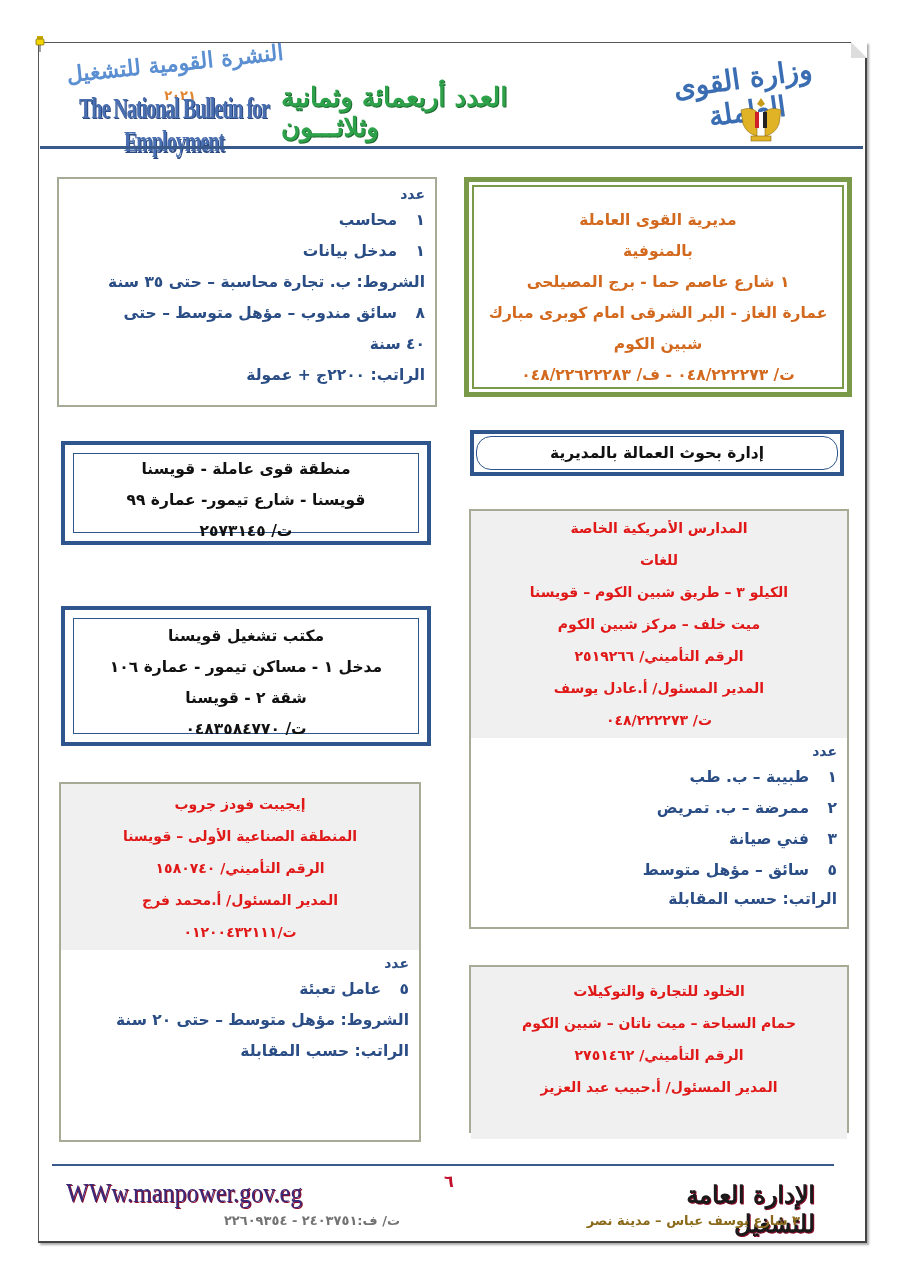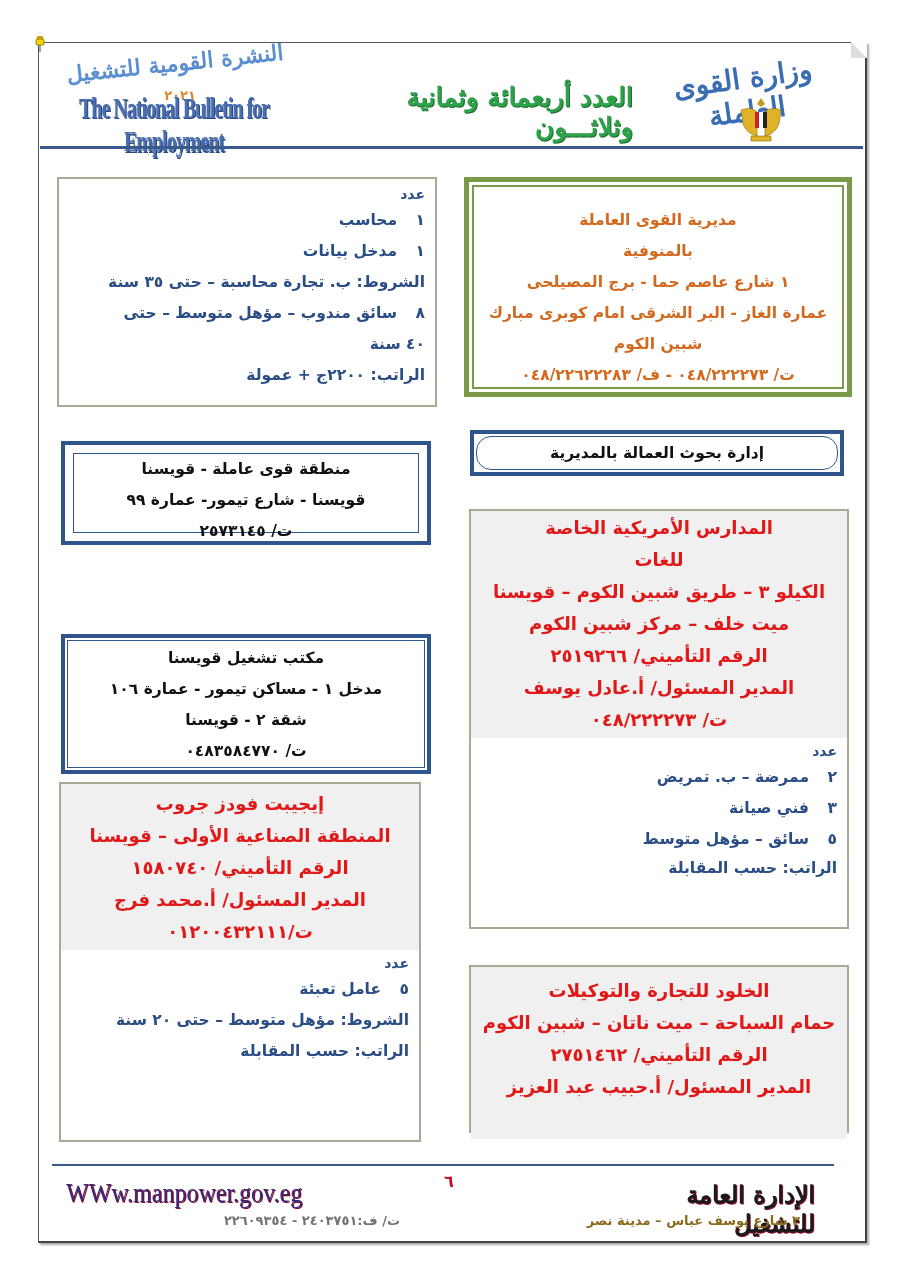--- a/index.html
+++ b/index.html
@@ -19,21 +19,21 @@
   .pin { position: absolute; left: 34px; top: 36px; width: 12px; height: 16px; }
   .header-line { position: absolute; left: 40px; top: 146px; width: 823px; height: 3px; background: #3a5a8c; }
 
   .hdr-right-title {
     position: absolute; left: 650px; top: 62px; width: 190px; text-align: center;
     color: #3b6db3; font-size: 28px; font-weight: bold; transform: rotate(-8deg);
     font-family: "DejaVu Serif", serif; direction: rtl;
   }
   .eagle { position: absolute; left: 737px; top: 96px; width: 48px; height: 48px; }
   .hdr-mid-title {
-    position: absolute; left: 303px; top: 82px; width: 330px; text-align: right;
+    position: absolute; left: 281px; top: 82px; width: 330px; text-align: left;
     color: #2ea24a; font-size: 26px; font-weight: bold; direction: rtl;
     text-shadow: 1px 1px 0 #1f6b31; font-family: "DejaVu Serif", serif;
   }
   .hdr-left-ar {
     position: absolute; left: 60px; top: 50px; width: 230px; text-align: center; direction: rtl;
     color: #5b8fd1; font-size: 22px; font-weight: bold; transform: rotate(-6deg);
     font-family: "DejaVu Serif", serif;
   }
   .hdr-year {
     position: absolute; left: 120px; top: 88px; width: 120px; text-align: center;
@@ -62,27 +62,27 @@
   
   .b3 { left: 61px; top: 441px; width: 370px; height: 104px; border: 4px solid #2f568c; padding: 8px; }
   .b3 .inner, .b4 .inner, .b5 .inner { border: 1px solid #2f568c; width: 100%; height: 100%; box-sizing: border-box; text-align: center; }
   .black { color: #111; font-weight: bold; font-size: 15.5px; line-height: 31px; }
 
   
   .b4 { left: 470px; top: 430px; width: 374px; height: 46px; border: 4px solid #2f568c; padding: 2px; }
   .b4 .inner { line-height: 32px; border-radius: 15px; }
 
   
-  .b5 { left: 61px; top: 606px; width: 370px; height: 140px; border: 4px solid #2f568c; padding: 2px; margin-top: 28px; }
+  .b5 { left: 61px; top: 606px; width: 370px; height: 140px; border: 4px solid #2f568c; padding: 8px; }
   .b5 .inner { padding-top: 2px; }
 
   
   .b6 { left: 469px; top: 509px; width: 380px; height: 420px; border: 2px solid #a6ab95; }
   .grey-head { background: #f0f0f0; text-align: center; padding-top: 1px; }
-  .red { color: #e01818; font-weight: bold; font-size: 18px; line-height: 32px; }
+  .red { color: #e01818; font-weight: bold; font-size: 14px; line-height: 32px; }
   .b6 .grey-head { height: 226px; }
   .jobs { padding: 2px 10px 0 8px; }
 
   
   .b7 { left: 59px; top: 782px; width: 362px; height: 360px; border: 2px solid #a6ab95; }
   .b7 .grey-head { height: 162px; padding-top: 4px; }
 
   
   .b8 { left: 469px; top: 965px; width: 380px; height: 168px; border: 2px solid #a6ab95; }
   .b8 .grey-head { height: 164px; padding-top: 8px; }
@@ -179,20 +179,21 @@
     <span class="line red">المدارس الأمريكية الخاصة</span>
     <span class="line red">للغات</span>
     <span class="line red">الكيلو ٣ – طريق شبين الكوم – قويسنا</span>
     <span class="line red">ميت خلف – مركز شبين الكوم</span>
     <span class="line red">الرقم التأميني/ ٢٥١٩٢٦٦</span>
     <span class="line red">المدير المسئول/ أ.عادل يوسف</span>
     <span class="line red">ت/ ٠٤٨/٢٢٢٢٧٣</span>
   </div>
   <div class="jobs">
     <span class="line blue small">عدد</span>
+    <span class="line blue"><span class="num">١</span><span>طبيبة – ب. طب</span></span>
     <span class="line blue"><span class="num">٢</span><span>ممرضة – ب. تمريض</span></span>
     <span class="line blue"><span class="num">٣</span><span>فني صيانة</span></span>
     <span class="line blue"><span class="num">٥</span><span>سائق – مؤهل متوسط</span></span>
     <span class="line blue" style="line-height:26px">الراتب: حسب المقابلة</span>
   </div>
 </div>
 
 <div class="box b7">
   <div class="grey-head">
     <span class="line red">إيجيبت فودز جروب</span>

